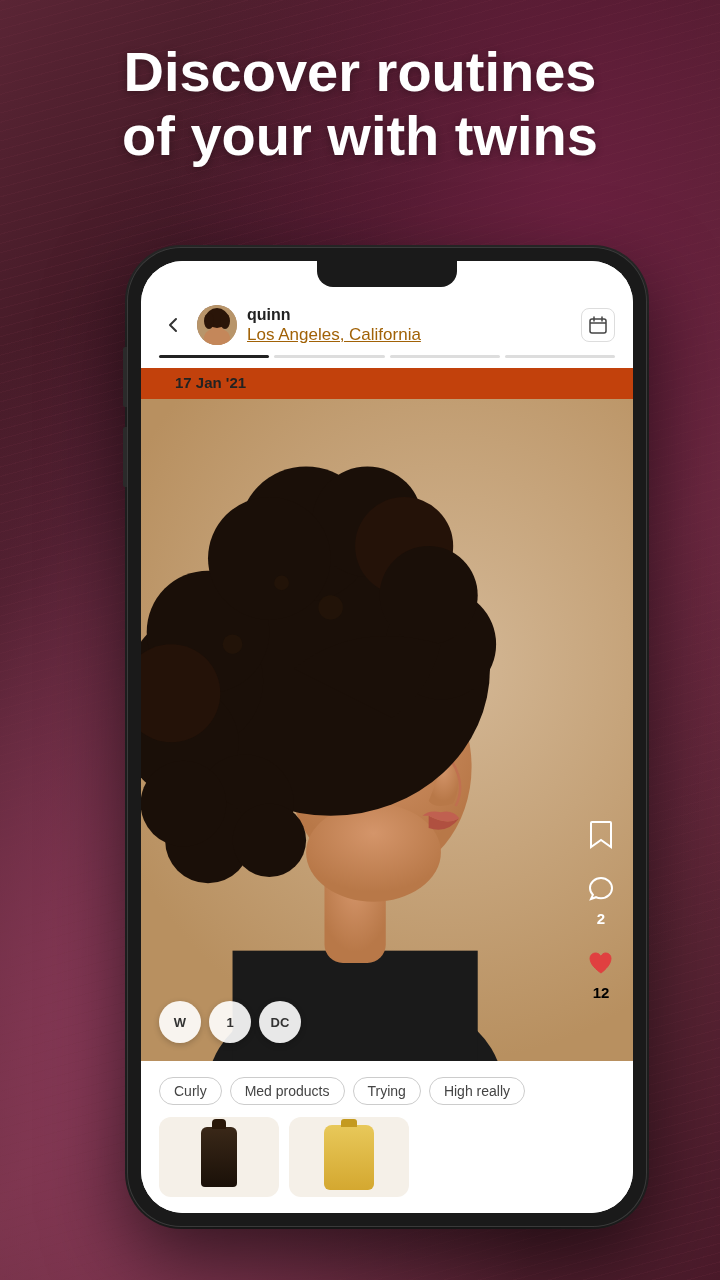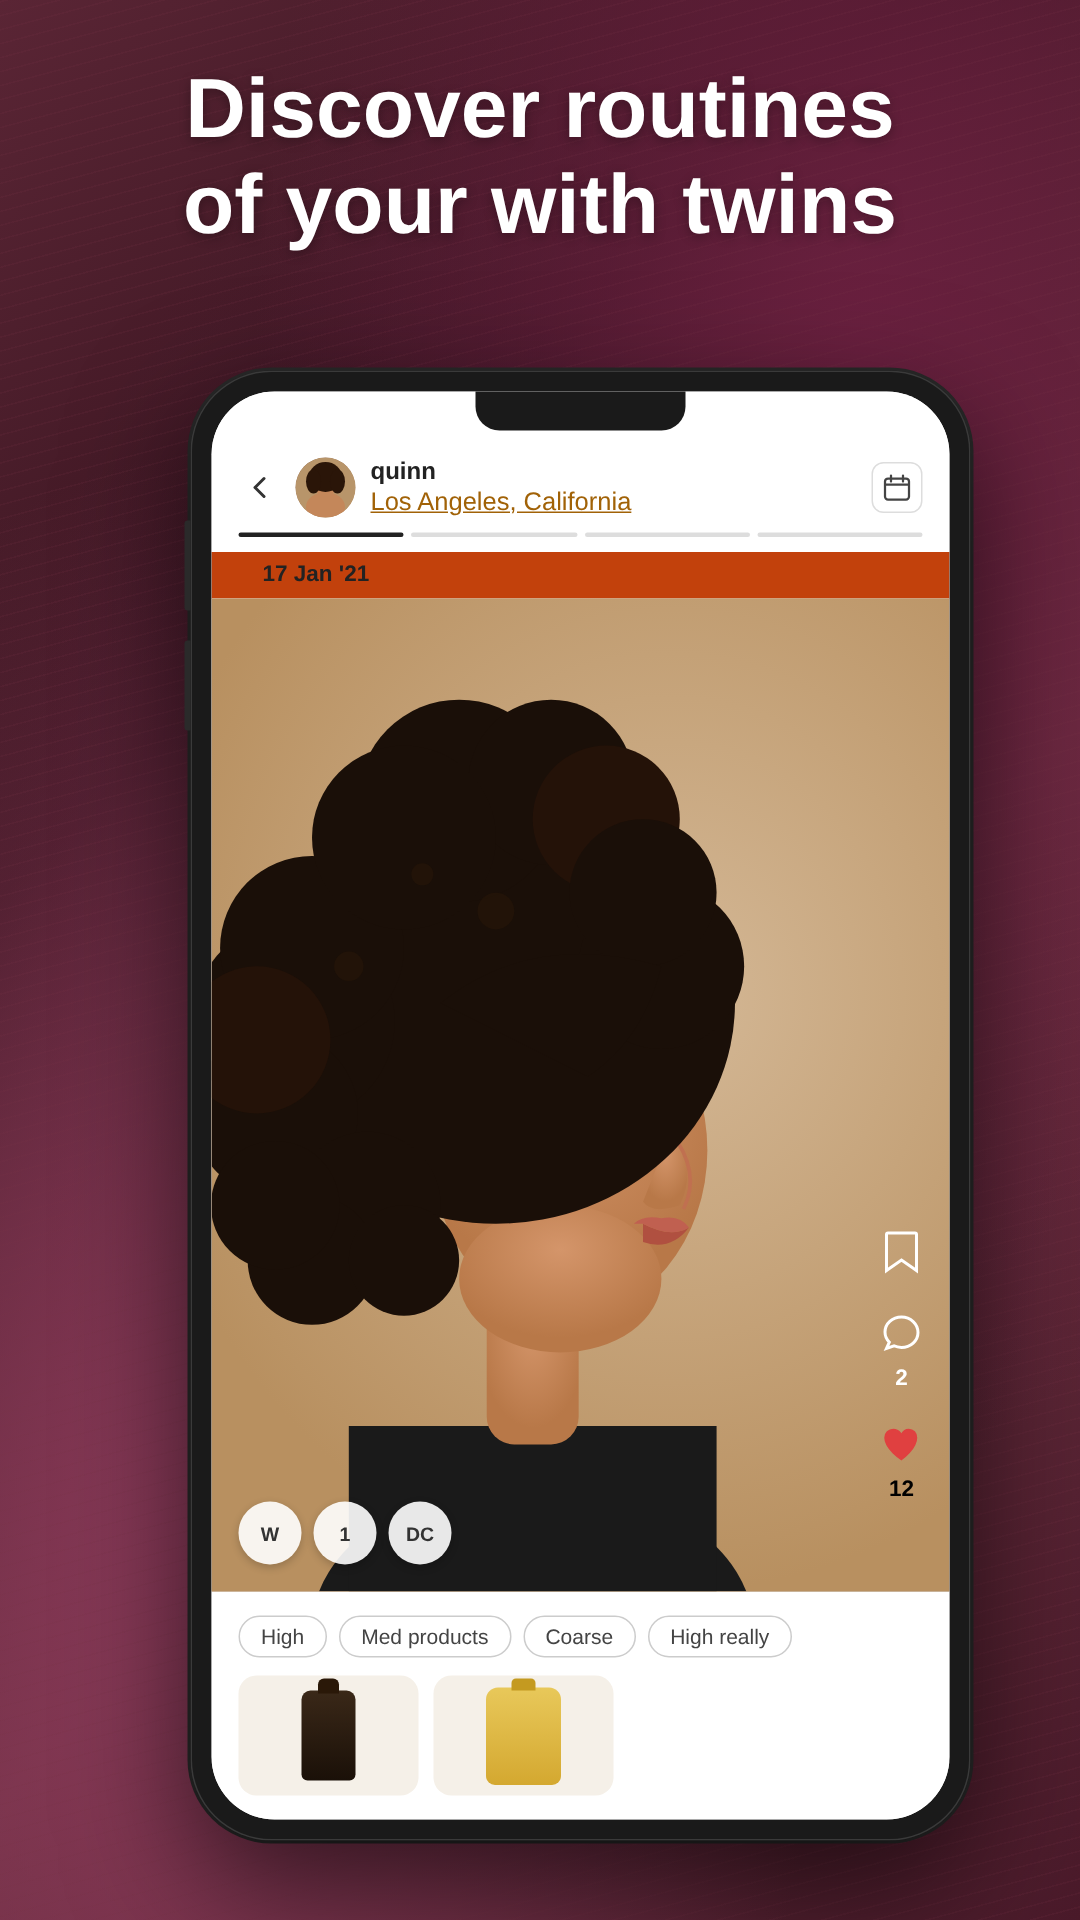--- a/index.html
+++ b/index.html
@@ -537,23 +537,23 @@
         <div class="post-badges">
           <div class="badge-pill">W</div>
           <div class="badge-pill">1</div>
           <div class="badge-pill">DC</div>
         </div>
       </div>
 
       <div class="bottom-content">
 
         <div class="tag-row">
-          <div class="tag">High</div>
+          <div class="tag">Curly</div>
           <div class="tag">Med products</div>
-          <div class="tag">Coarse</div>
+          <div class="tag">Trying</div>
           <div class="tag">High really</div>
         </div>
 
 
         <div class="product-row">
           <div class="product-card">
             <div class="bottle-dark"></div>
           </div>
           <div class="product-card">
             <div class="bottle-cream"></div>

